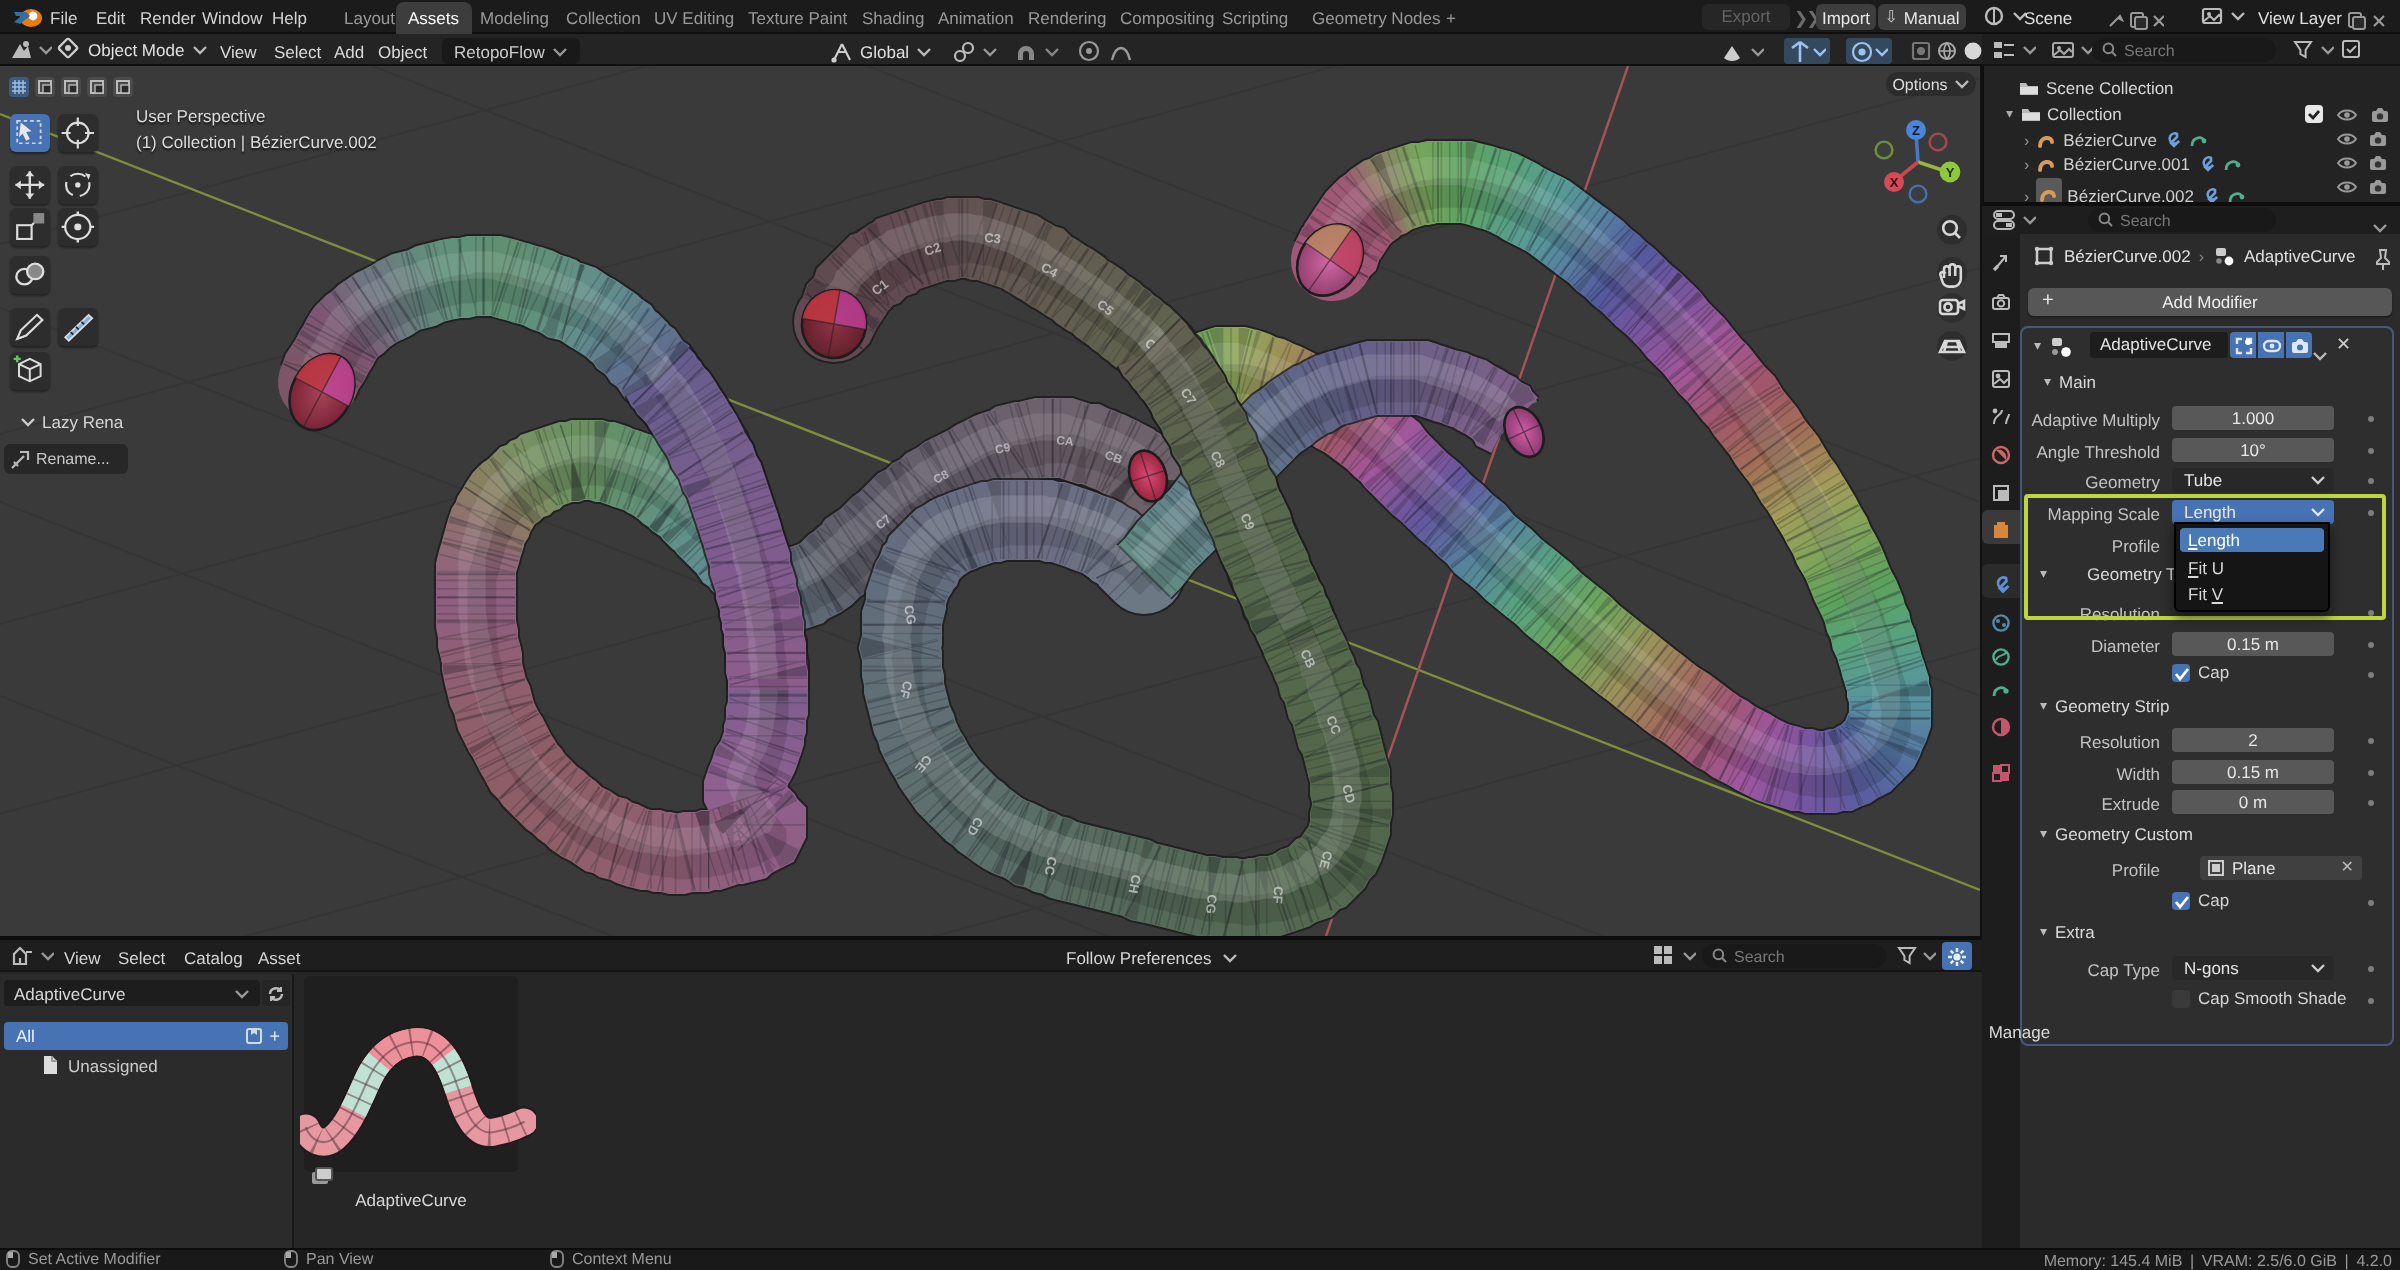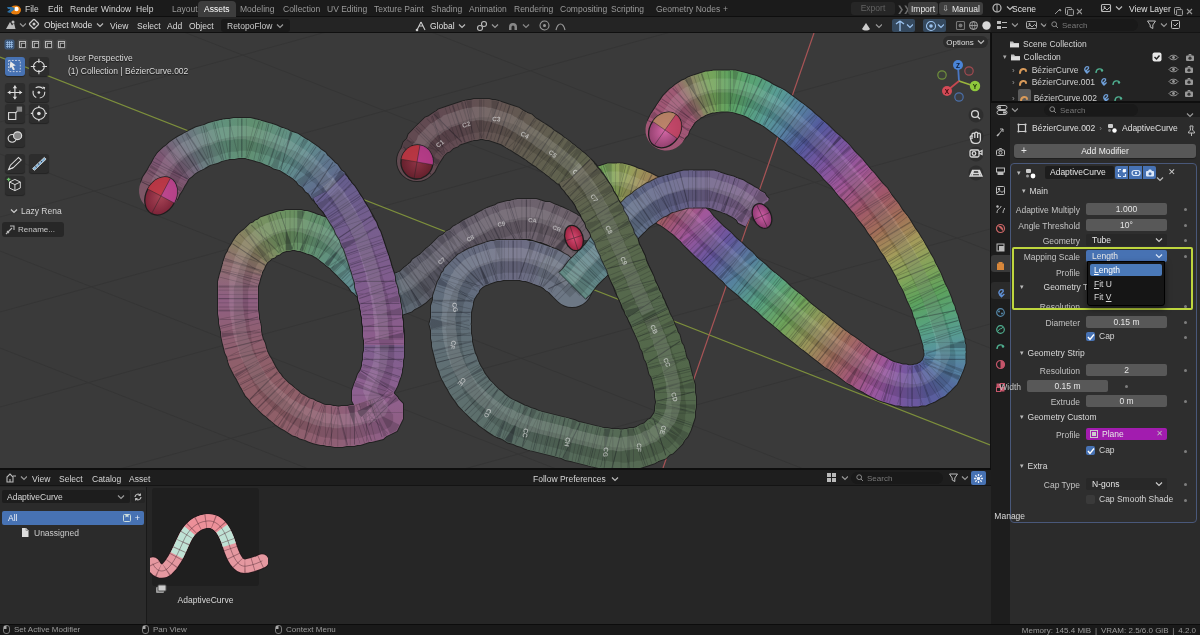--- a/index.html
+++ b/index.html
@@ -1530,37 +1530,37 @@
     </div>
     <div class="abs row" style="left:1020px;top:348px;gap:4px">
       <span style="font-size:7px;color:#bbb">▾</span>
       <span style="font-size:8.5px;color:#dadada">Geometry Strip</span>
     </div>
     <div class="abs" style="left:991px;top:364px;width:209px;height:13px">
       <span class="plabel" style="right:120px;top:1px;left:0">Resolution</span>
       <div class="fld slider" style="left:95px;top:0">2</div>
       <span class="dot"></span>
     </div>
-    <div class="abs" style="left:932px;top:380px;width:209px;height:13px">
+    <div class="abs" style="left:991px;top:380px;width:209px;height:13px">
       <span class="plabel" style="right:120px;top:1px;left:0">Width</span>
       <div class="fld slider" style="left:95px;top:0">0.15 m</div>
       <span class="dot"></span>
     </div>
     <div class="abs" style="left:991px;top:395px;width:209px;height:13px">
       <span class="plabel" style="right:120px;top:1px;left:0">Extrude</span>
       <div class="fld slider" style="left:95px;top:0">0 m</div>
       <span class="dot"></span>
     </div>
     <div class="abs row" style="left:1020px;top:412px;gap:4px">
       <span style="font-size:7px;color:#bbb">▾</span>
       <span style="font-size:8.5px;color:#dadada">Geometry Custom</span>
     </div>
     <div class="abs" style="left:991px;top:428px;width:209px;height:13px">
       <span class="plabel" style="right:120px;top:1px;left:0">Profile</span>
-      <div class="fld" style="left:95px;top:0;background:#a21caf;padding-left:3px;gap:3px">
+      <div class="fld" style="left:109px;top:0;background:#404040;padding-left:3px;gap:3px">
         <svg width="10" height="10" viewBox="0 0 10 10" style="">
           <rect x="1.5" y="1.5" width="7" height="7" fill="none" stroke="#ccc"></rect>
           <rect x="3" y="3" width="4" height="4" fill="#ccc"></rect>
         </svg>
         <span>Plane</span>
         <span style="position:absolute;right:4px;top:1px;color:#bbb;font-size:8px">✕</span>
       </div>
     </div>
     <div class="abs" style="left:991px;top:445px;width:209px;height:12px">
       <span class="row" style="position:absolute;left:95px;gap:4px">

